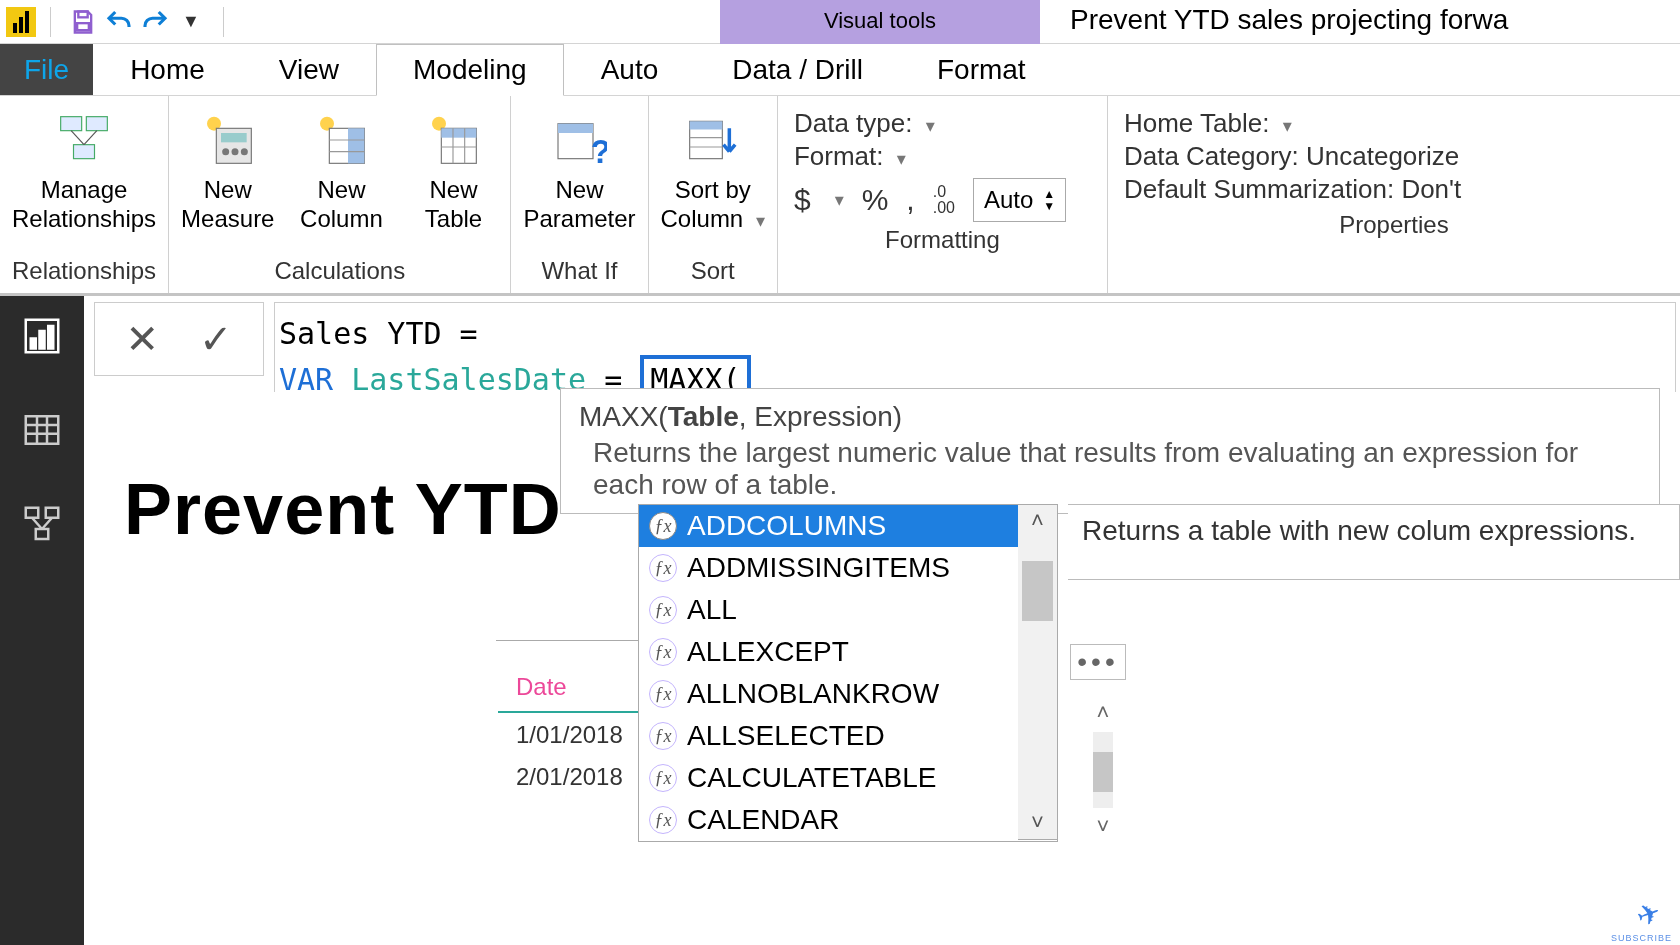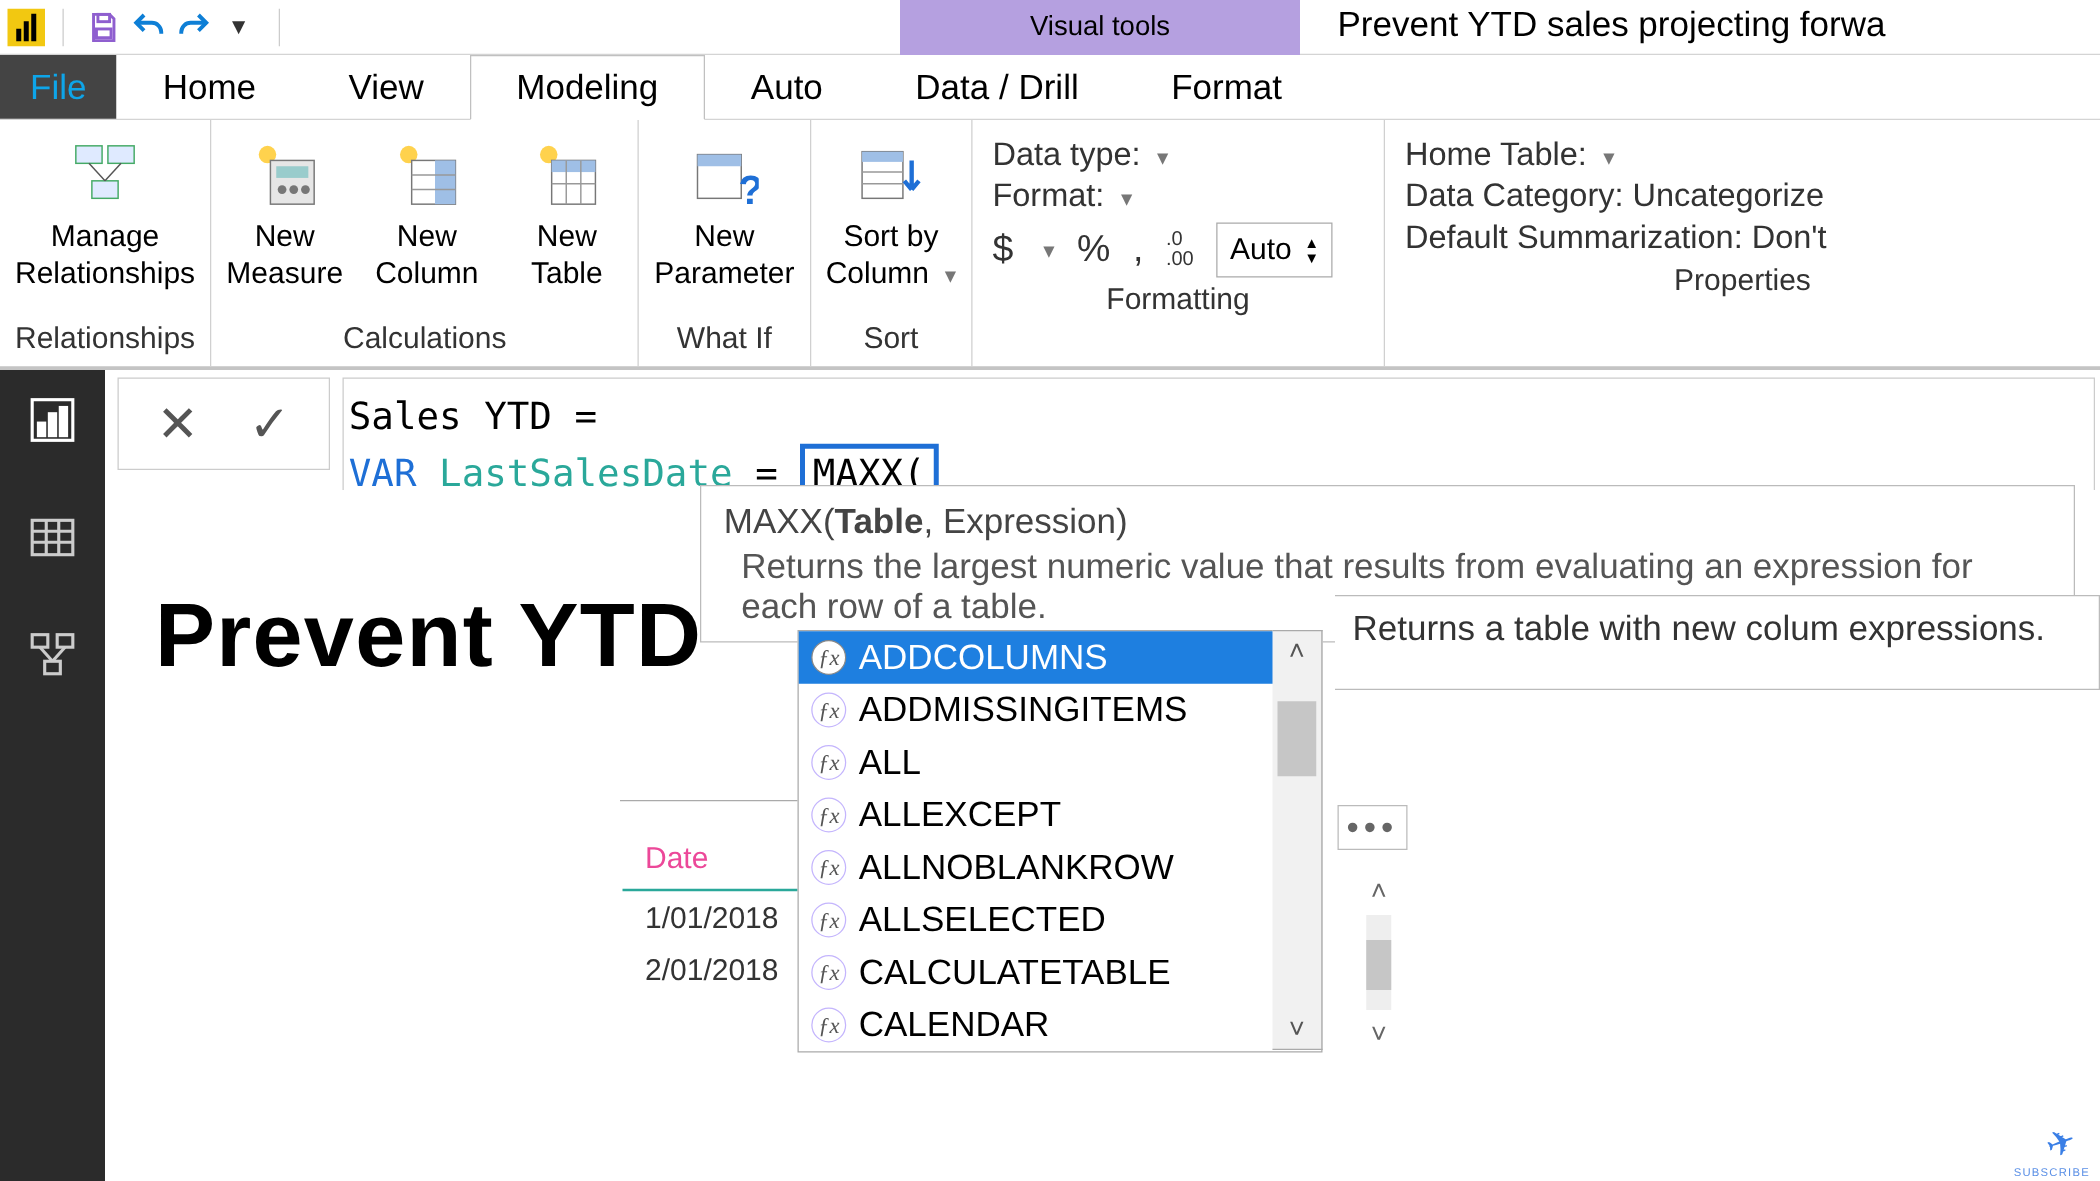--- a/index.html
+++ b/index.html
@@ -180,21 +180,21 @@
     display:flex; flex-direction:column; align-items:center;
     font-size:22px; color:#555;
     height:336px;
   }
   .is-scroll .arrow{height:32px;display:flex;align-items:center;justify-content:center;width:100%;cursor:pointer;}
   .is-scroll .track{flex:1;width:100%;position:relative;}
   .is-scroll .thumb{position:absolute;left:4px;right:4px;top:24px;height:60px;background:#c6c6c6;}
 
   
   .fn-desc {
-    position:absolute; left:1068px; top:476px; right:0;
+    position:absolute; left:1068px; top:504px; right:0;
     background:#fff; border:1px solid #bbb; border-left:none;
     padding:10px 14px; font-size:28px; color:#333; z-index:5;
     height:76px;
   }
 
   
   .mini-table{
     position:absolute; left:496px; top:640px; width:160px;
     border-top:1px solid #aaa;
     z-index:3;

